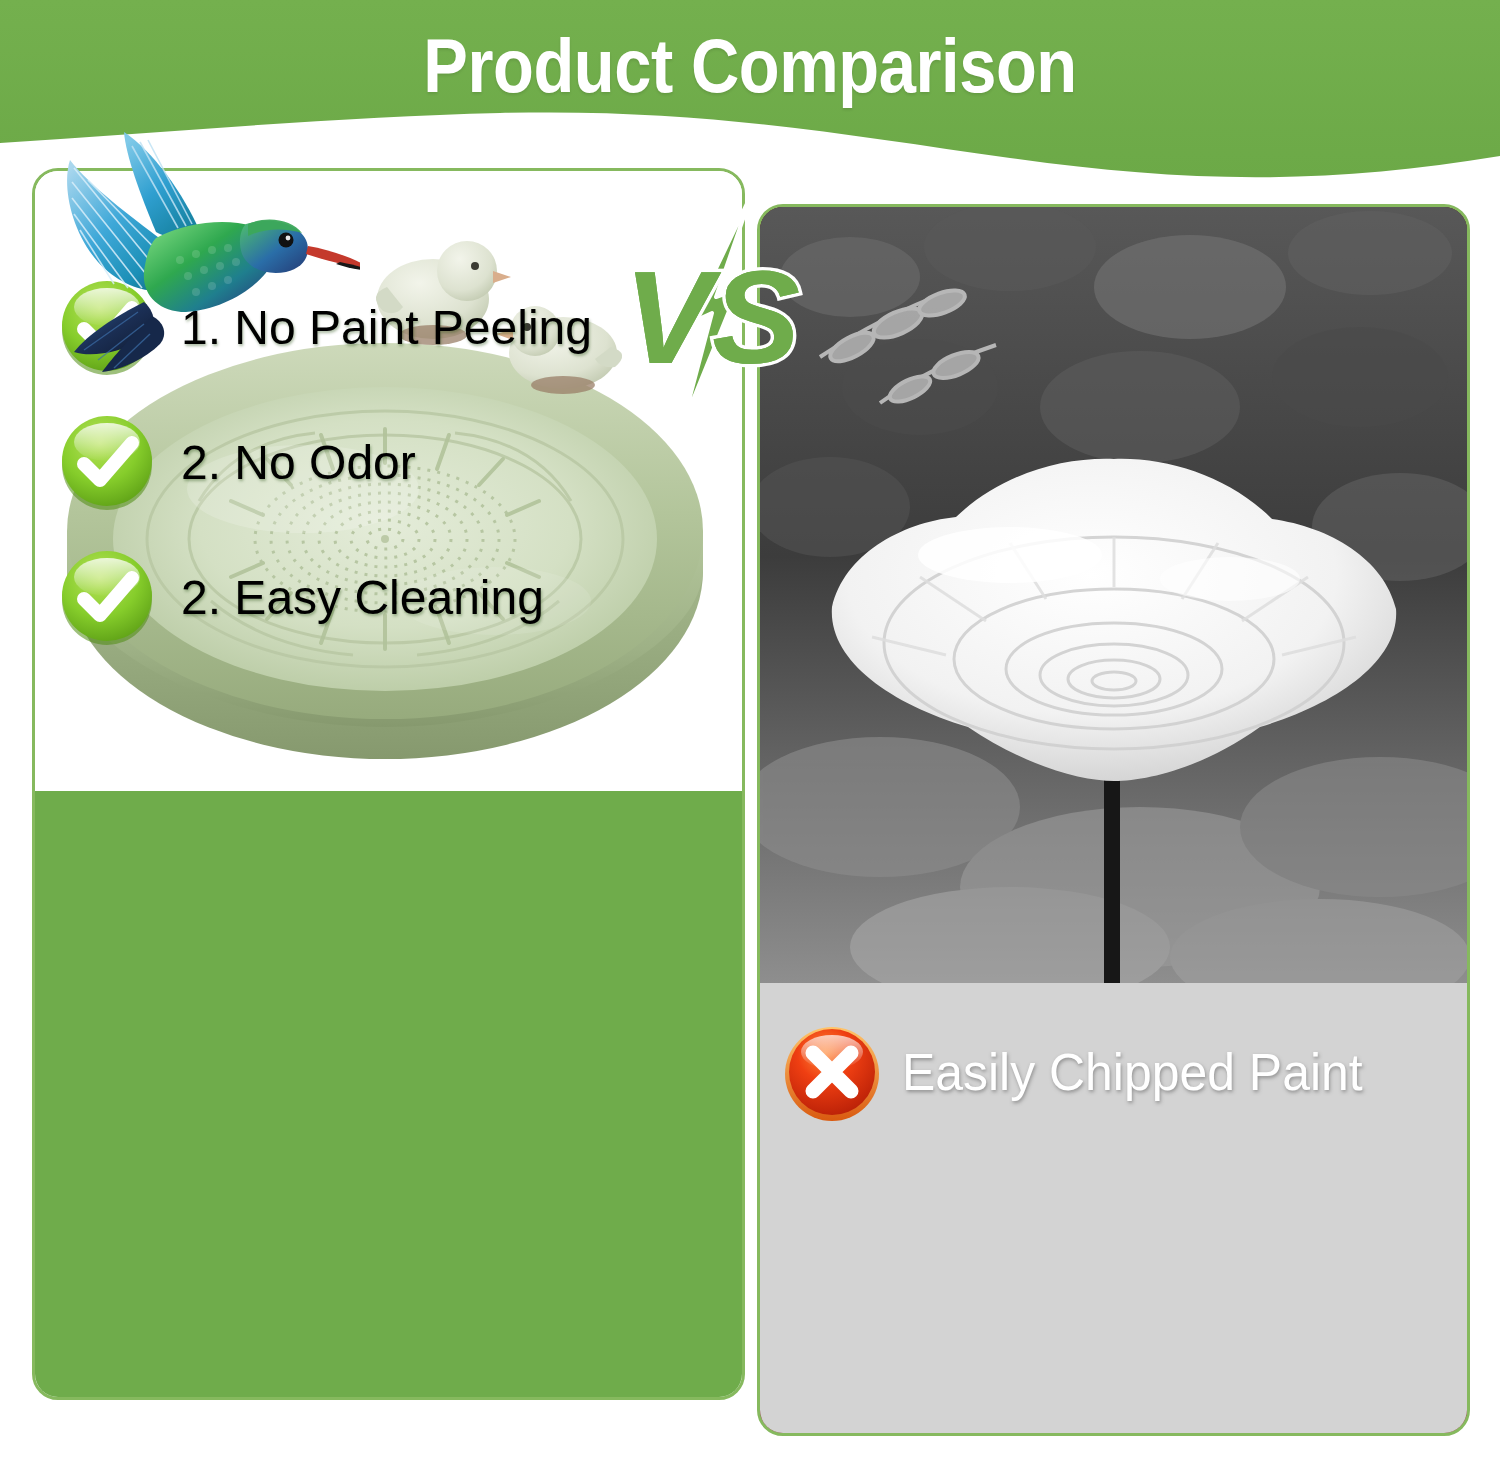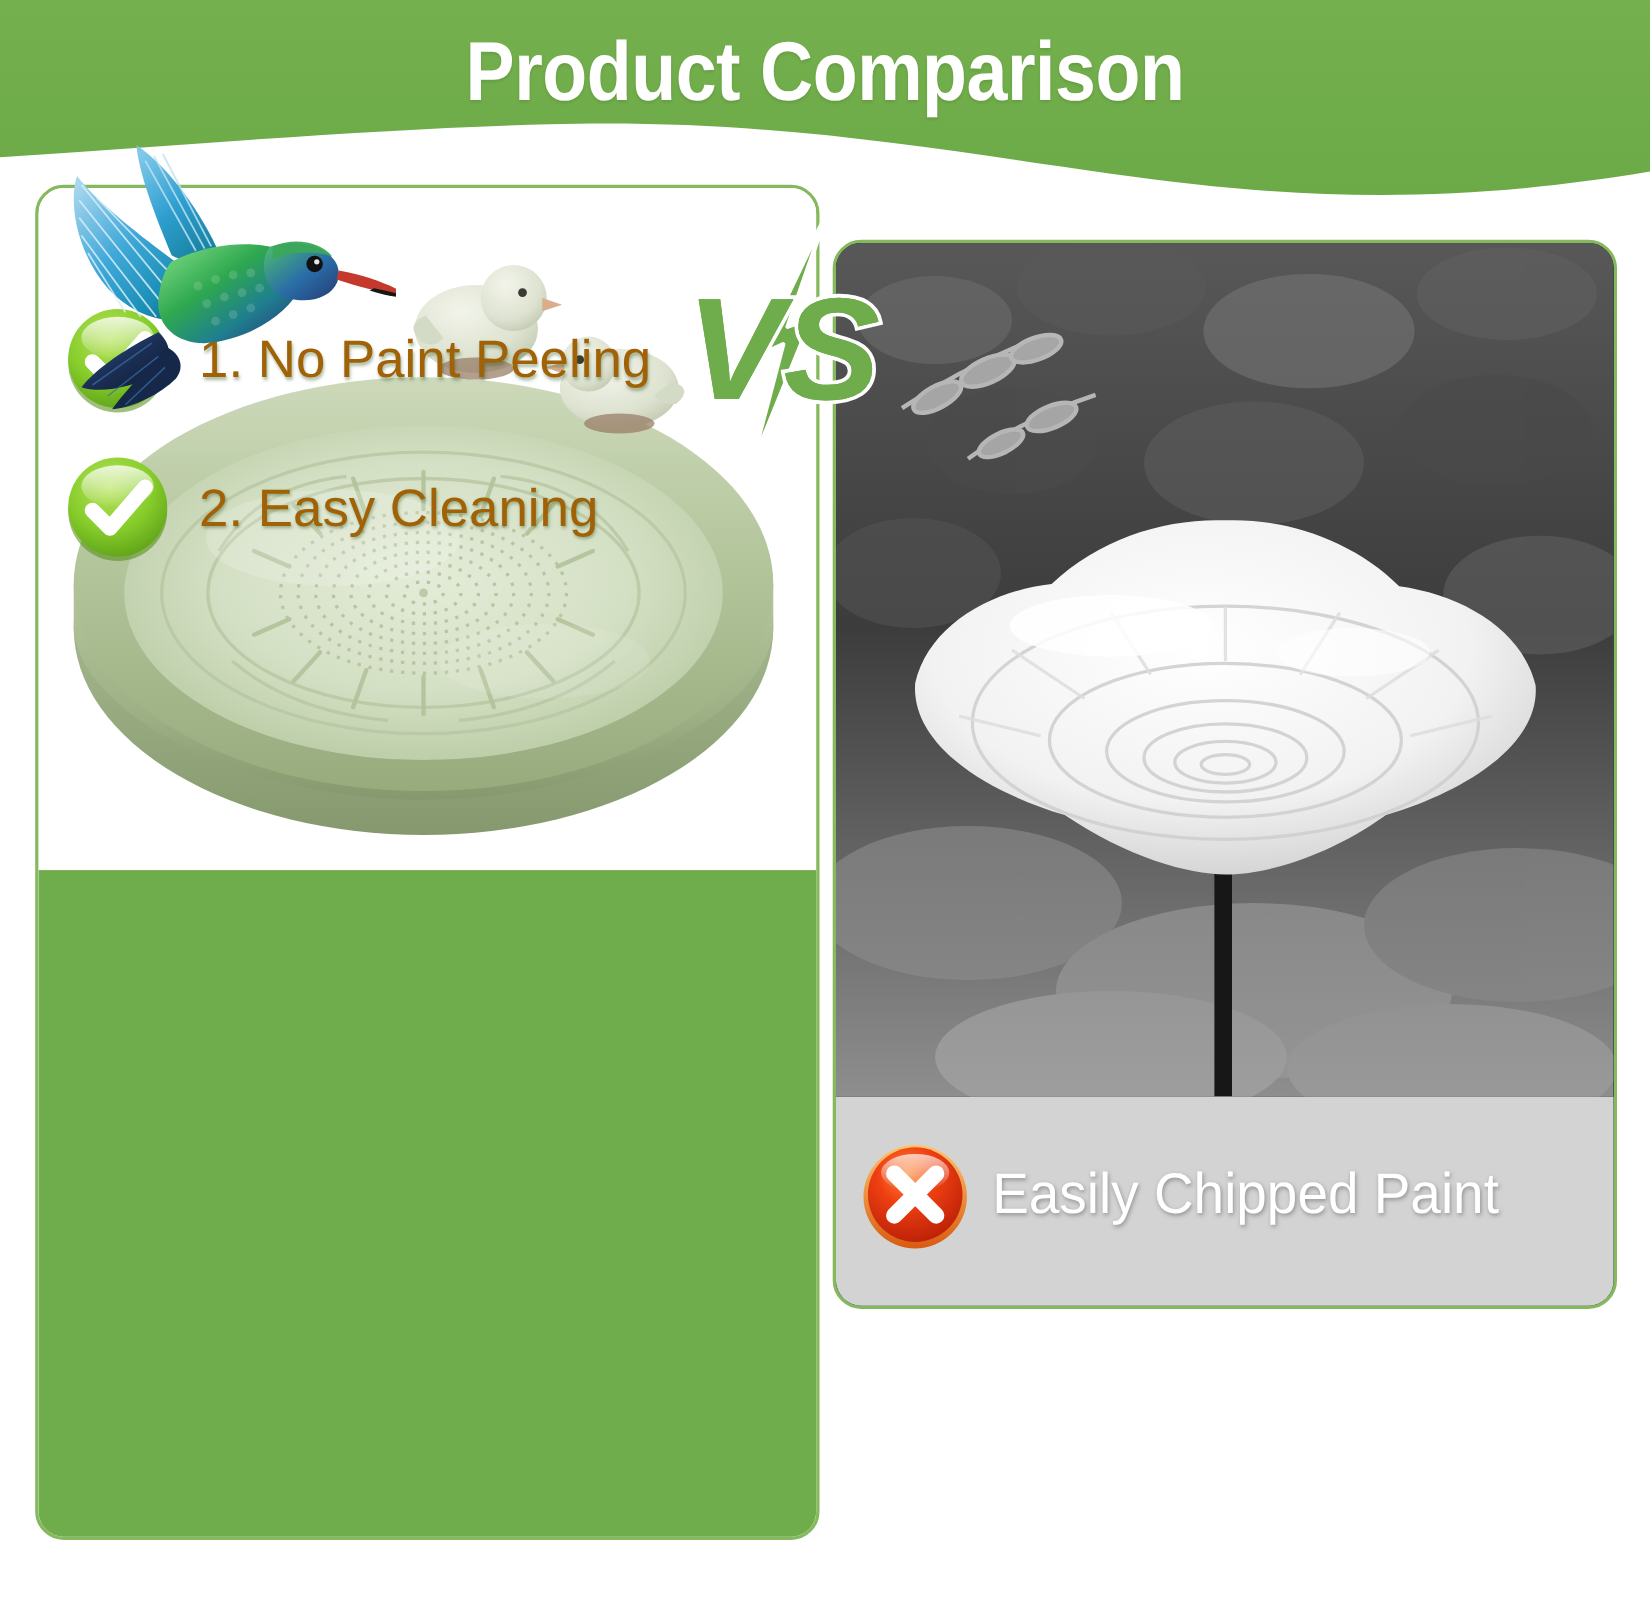--- a/index.html
+++ b/index.html
@@ -71,43 +71,43 @@
     width: 670px;
   }
   .l-item {
     display: flex;
     align-items: center;
     height: 100px;
     margin-bottom: 35px;
   }
   .l-text {
     margin-left: 24px;
-    color: #a16207;
+    color: #000000;
     font-size: 48px;
     font-weight: 400;
     text-shadow: 1px 2px 3px rgba(40,80,20,0.40);
     white-space: nowrap;
   }
 
   
   .badge {
     position: relative;
     width: 100px; height: 100px;
     flex: 0 0 100px;
   }
   .badge svg { display: block; }
 
   
   #right-card {
     position: absolute;
-    left: 757px; top: 218px;
-    width: 713px; height: 972px;
+    left: 757px; top: 204px;
+    width: 713px; height: 1232px;
     border: 3px solid #86b95e;
     border-radius: 26px;
-    background: #0f172a;
+    background: #7f1d1d;
     box-sizing: border-box;
     overflow: hidden;
   }
   #right-photo {
     position: absolute;
     left: 0; top: 0;
     width: 100%; height: 776px;
     overflow: hidden;
     background: #4a4a4a;
   }
@@ -297,20 +297,31 @@
             </defs>
             <circle cx="50" cy="53" r="45" fill="#4f8c10" opacity="0.55"></circle>
             <circle cx="50" cy="49" r="45" fill="url(#ckOuter)"></circle>
             <ellipse cx="50" cy="30" rx="33" ry="19" fill="url(#ckGloss)"></ellipse>
             <path d="M27,52 L43,68 L75,31" fill="none" stroke="#ffffff" stroke-width="14" stroke-linecap="round" stroke-linejoin="round"></path>
           </svg>
         </span>
         <span class="l-text">1. No Paint Peeling</span>
       </div>
 
+      <div class="l-item">
+        <span class="badge">
+          <svg width="100" height="100" viewBox="0 0 100 100" xmlns="http://www.w3.org/2000/svg">
+            <circle cx="50" cy="53" r="45" fill="#4f8c10" opacity="0.55"></circle>
+            <circle cx="50" cy="49" r="45" fill="url(#ckOuter)"></circle>
+            <ellipse cx="50" cy="30" rx="33" ry="19" fill="url(#ckGloss)"></ellipse>
+            <path d="M27,52 L43,68 L75,31" fill="none" stroke="#ffffff" stroke-width="14" stroke-linecap="round" stroke-linejoin="round"></path>
+          </svg>
+        </span>
+        <span class="l-text">2. No Odor</span>
+      </div>
 
       <div class="l-item">
         <span class="badge">
           <svg width="100" height="100" viewBox="0 0 100 100" xmlns="http://www.w3.org/2000/svg">
             <circle cx="50" cy="53" r="45" fill="#4f8c10" opacity="0.55"></circle>
             <circle cx="50" cy="49" r="45" fill="url(#ckOuter)"></circle>
             <ellipse cx="50" cy="30" rx="33" ry="19" fill="url(#ckGloss)"></ellipse>
             <path d="M27,52 L43,68 L75,31" fill="none" stroke="#ffffff" stroke-width="14" stroke-linecap="round" stroke-linejoin="round"></path>
           </svg>
         </span>

